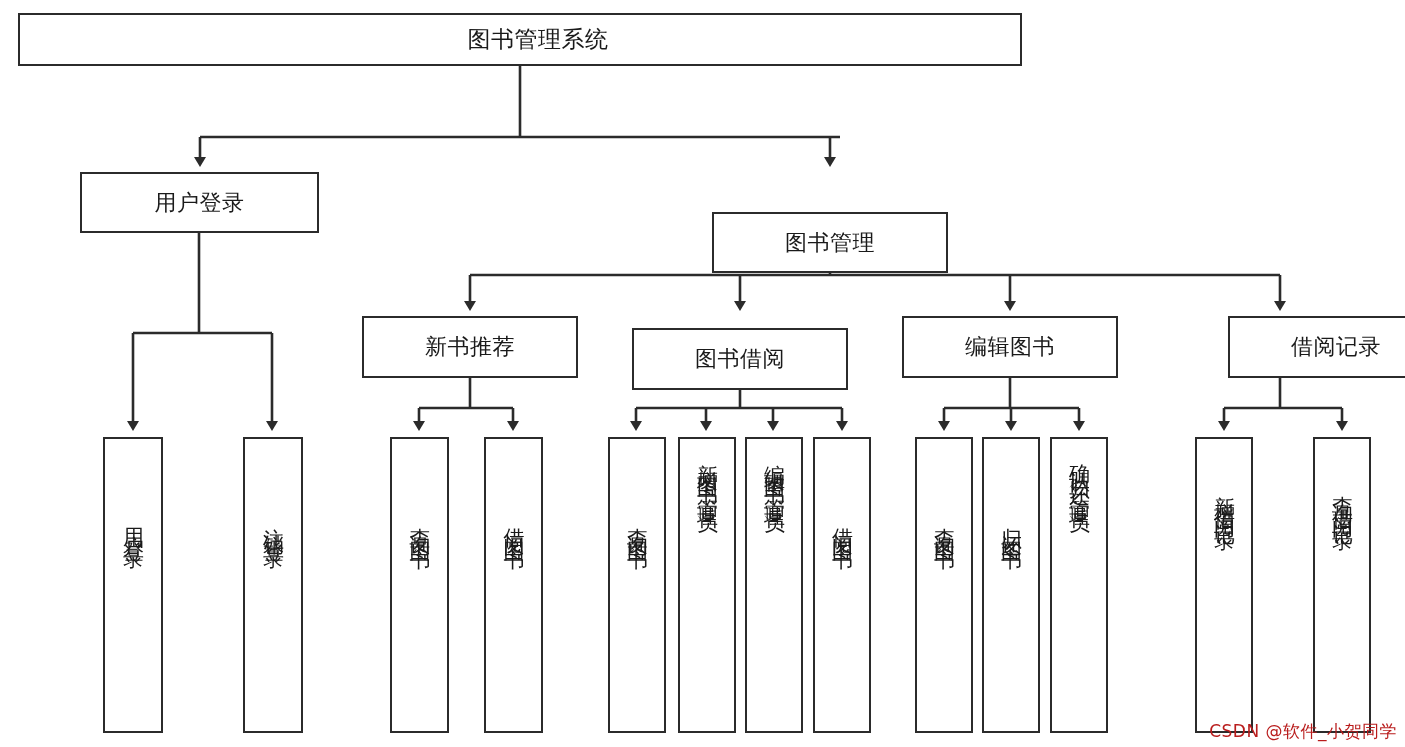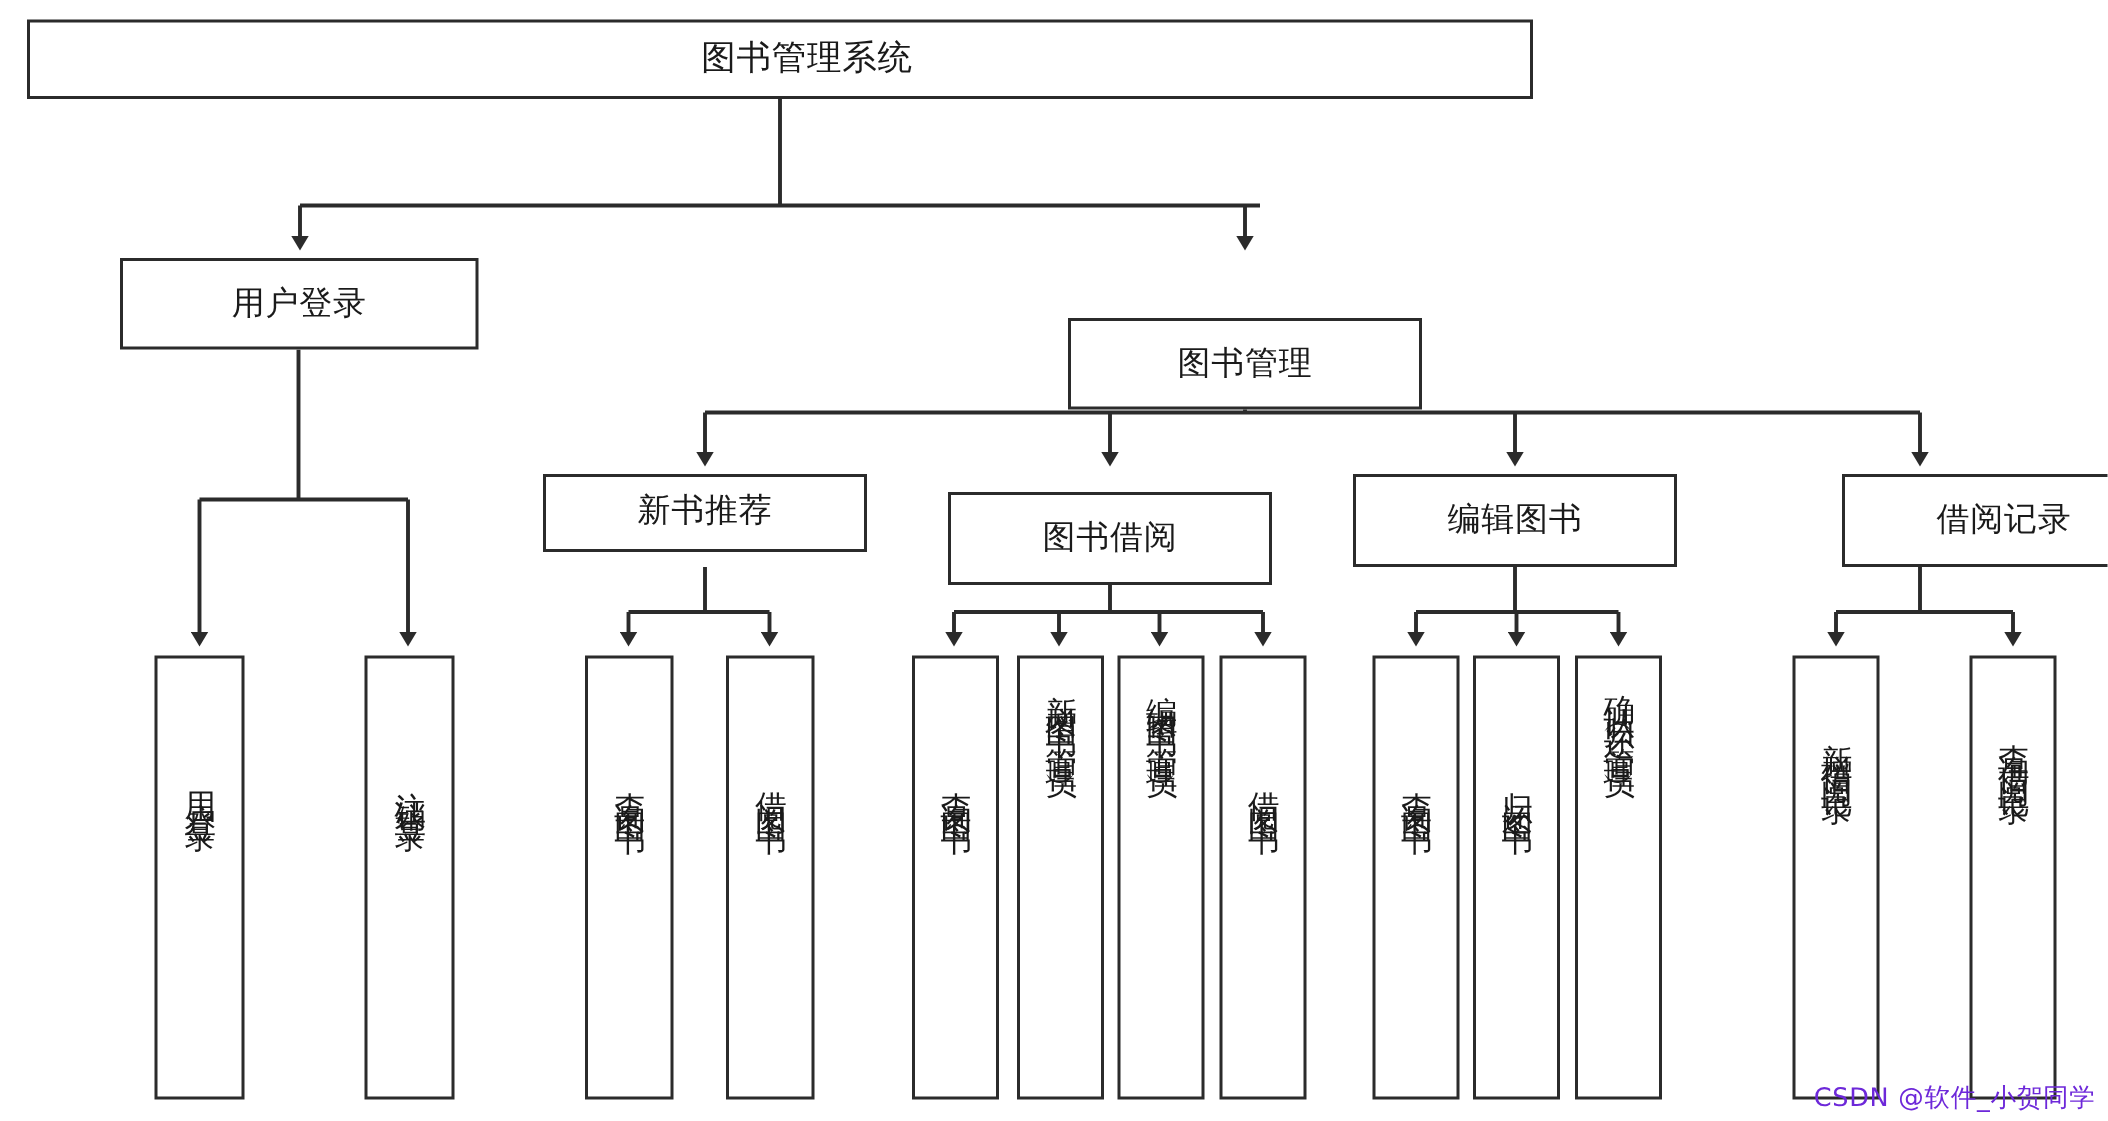--- a/index.html
+++ b/index.html
@@ -58,21 +58,21 @@
     letter-spacing: 7px;
     line-height: 1;
     white-space: nowrap;
     transform: none;
   }
   .watermark {
     position: absolute;
     right: 8px;
     bottom: 4px;
     font-size: 17px;
-    color: #6d28d9;
+    color: #b91c1c;
     z-index: 5;
     white-space: nowrap;
     letter-spacing: 0.5px;
   }
 </style>
 </head>
 <body>
 
 <div id="canvas">
 
@@ -130,21 +130,21 @@
     <span class="label">图书管理系统</span>
   </div>
 
   <div class="node horiz" style="left:80px; top:172px; width:239px; height:61px;">
     <span class="label">用户登录</span>
   </div>
   <div class="node horiz" style="left:712px; top:172px; width:236px; height:61px;margin-top:40px;">
     <span class="label">图书管理</span>
   </div>
 
-  <div class="node horiz" style="left:362px; top:316px; width:216px; height:52px;font-family:Liberation Mono, monospace;">
+  <div class="node horiz" style="left:362px; top:316px; width:216px; height:62px;">
     <span class="label">新书推荐</span>
   </div>
   <div class="node horiz" style="left:632px; top:328px; width:216px; height:62px;">
     <span class="label">图书借阅</span>
   </div>
   <div class="node horiz" style="left:902px; top:316px; width:216px; height:62px;">
     <span class="label">编辑图书</span>
   </div>
   <div class="node horiz" style="left:1228px; top:316px; width:216px; height:62px;">
     <span class="label">借阅记录</span>

